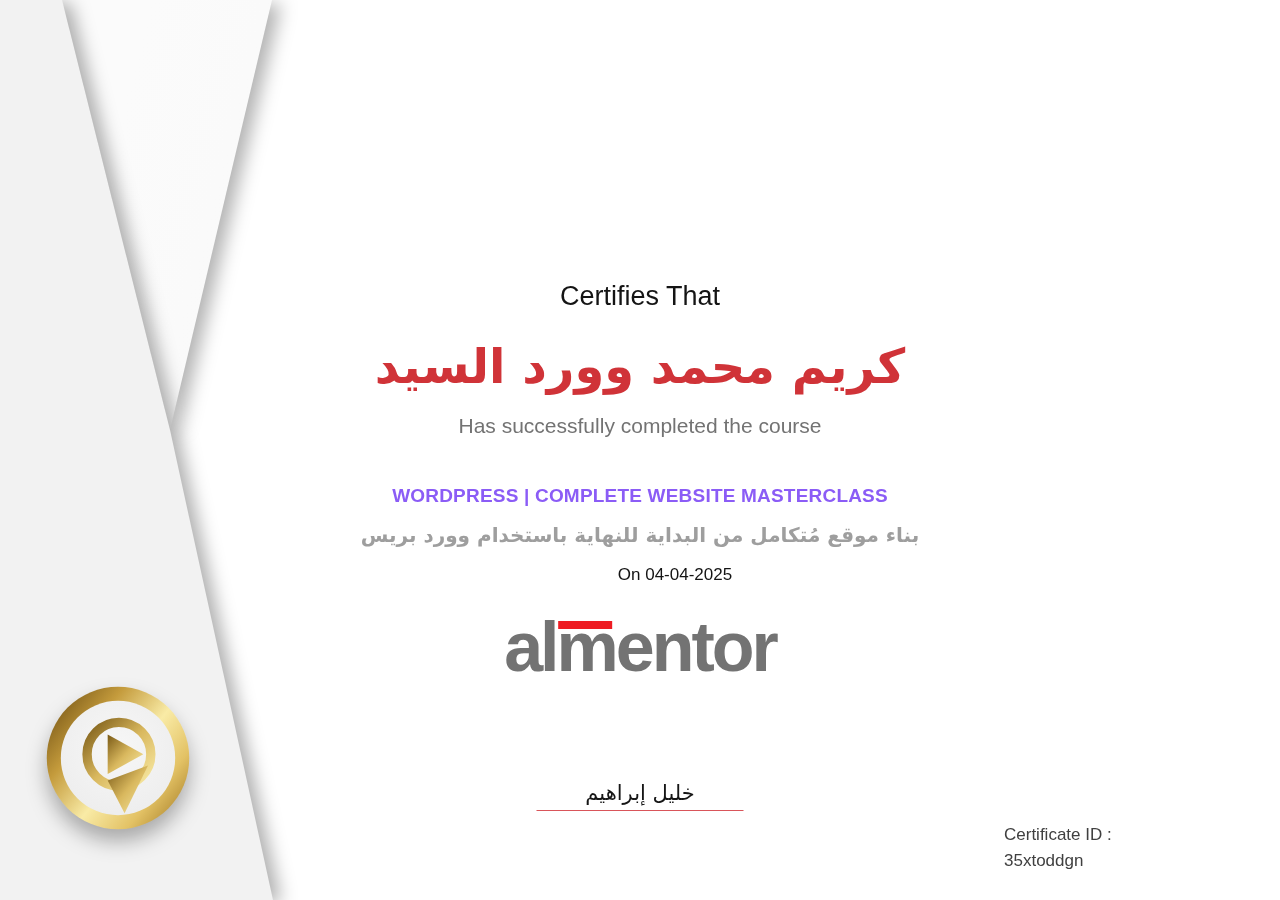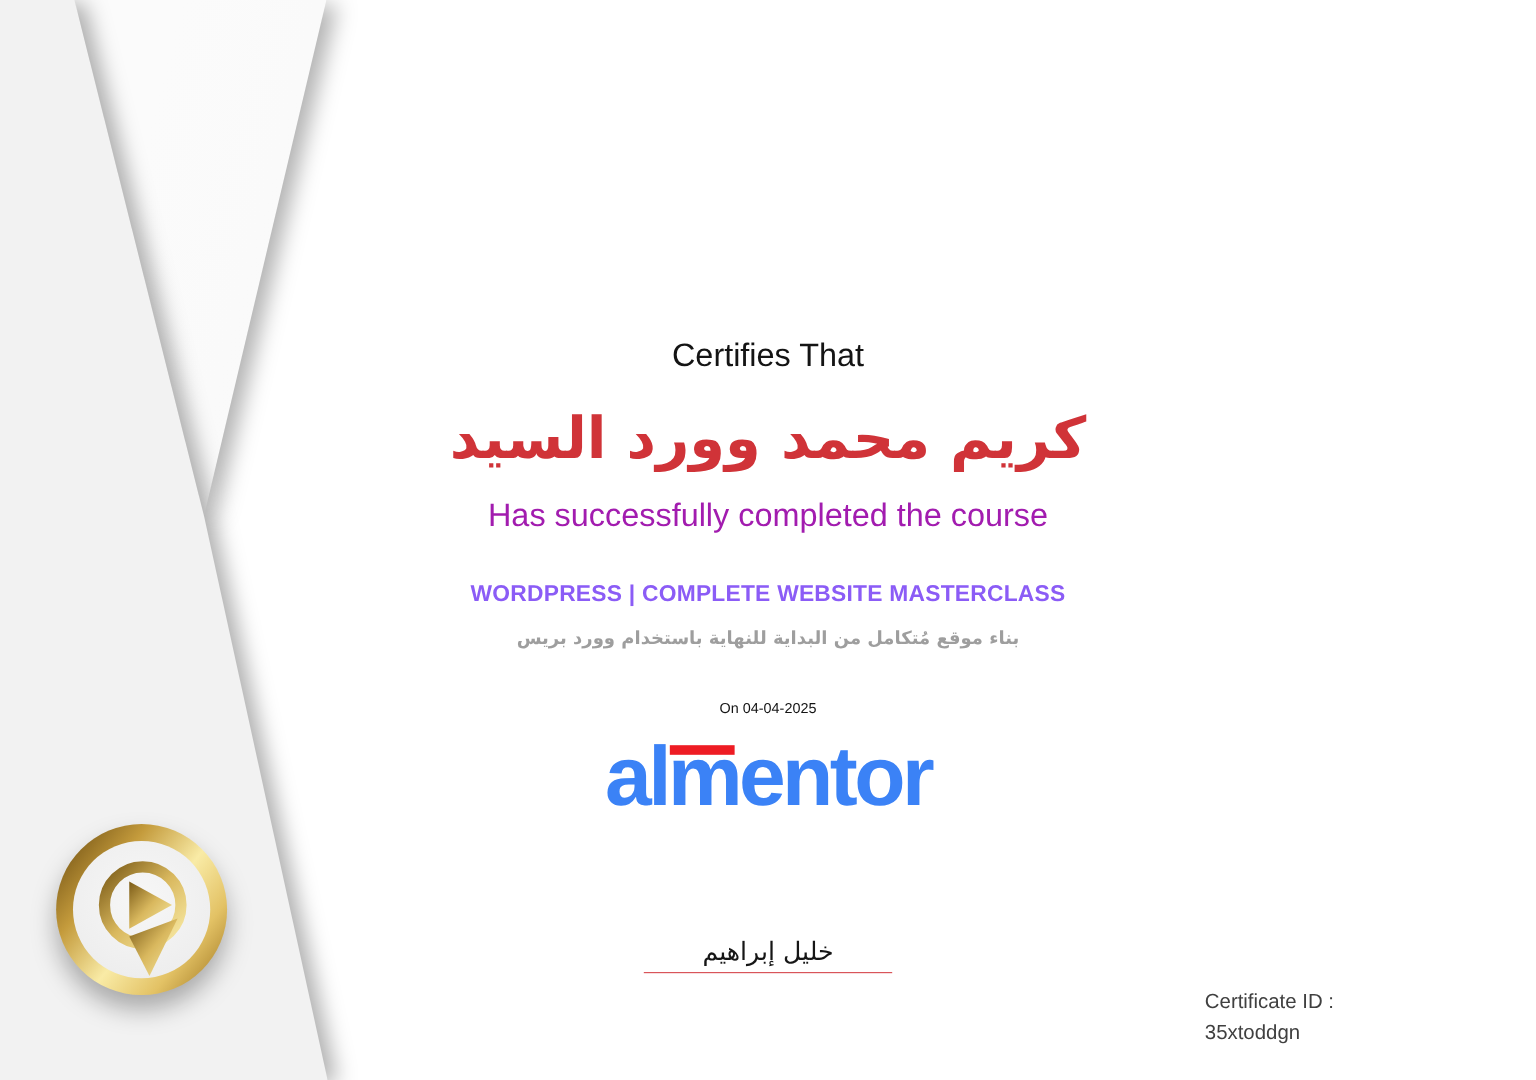--- a/index.html
+++ b/index.html
@@ -44,32 +44,32 @@
     margin-top:-16px;padding-right:8px;
   }
   
   .cline{position:absolute;left:50%;transform:translateX(-50%);white-space:nowrap;text-align:right;}
   .certifies{top:281px;font-size:27px;color:#141414;}
   .name-ar{
     top:338px;font-size:48px;font-weight:bold;
     font-family:"DejaVu Sans",sans-serif;
     color:var(--accent-red,#d03338);direction:rtl;
   }
-  .completed{top:414px;font-size:27px;color:#a21caf;}
+  .completed{top:414px;font-size:21px;color:#737373;}
   .course-en{top:485px;font-size:19px;font-weight:bold;letter-spacing:.2px;color:#8b5cf6;}
   .course-ar{
-    top:523px;font-size:15px;font-weight:bold;direction:rtl;
+    top:523px;font-size:20px;font-weight:bold;direction:rtl;
     font-family:"DejaVu Sans",sans-serif;color:var(--muted-gray,#9e9e9e);
   }
-  .date-line{top:583px;font-size:12px;color:#141414;}
+  .date-line{top:565px;font-size:17px;color:#141414;margin-left:35px;}
   
   .logo{
     position:absolute;top:612px;left:50%;transform:translateX(-50%);
     font-size:70px;font-weight:bold;letter-spacing:-3px;line-height:1;
-    color:#3b82f6;white-space:nowrap;
+    color:#737373;white-space:nowrap;
   }
   .m-wrap{position:relative;display:inline-block;}
   .logo-bar{
     position:absolute;left:2px;right:4px;top:9px;height:8px;
     background:var(--logo-bar-red,#ee1c23);
   }
   
   .signature{
     top:763px;font-size:21px;color:#161616;direction:rtl;
     font-family:"DejaVu Sans",sans-serif;

